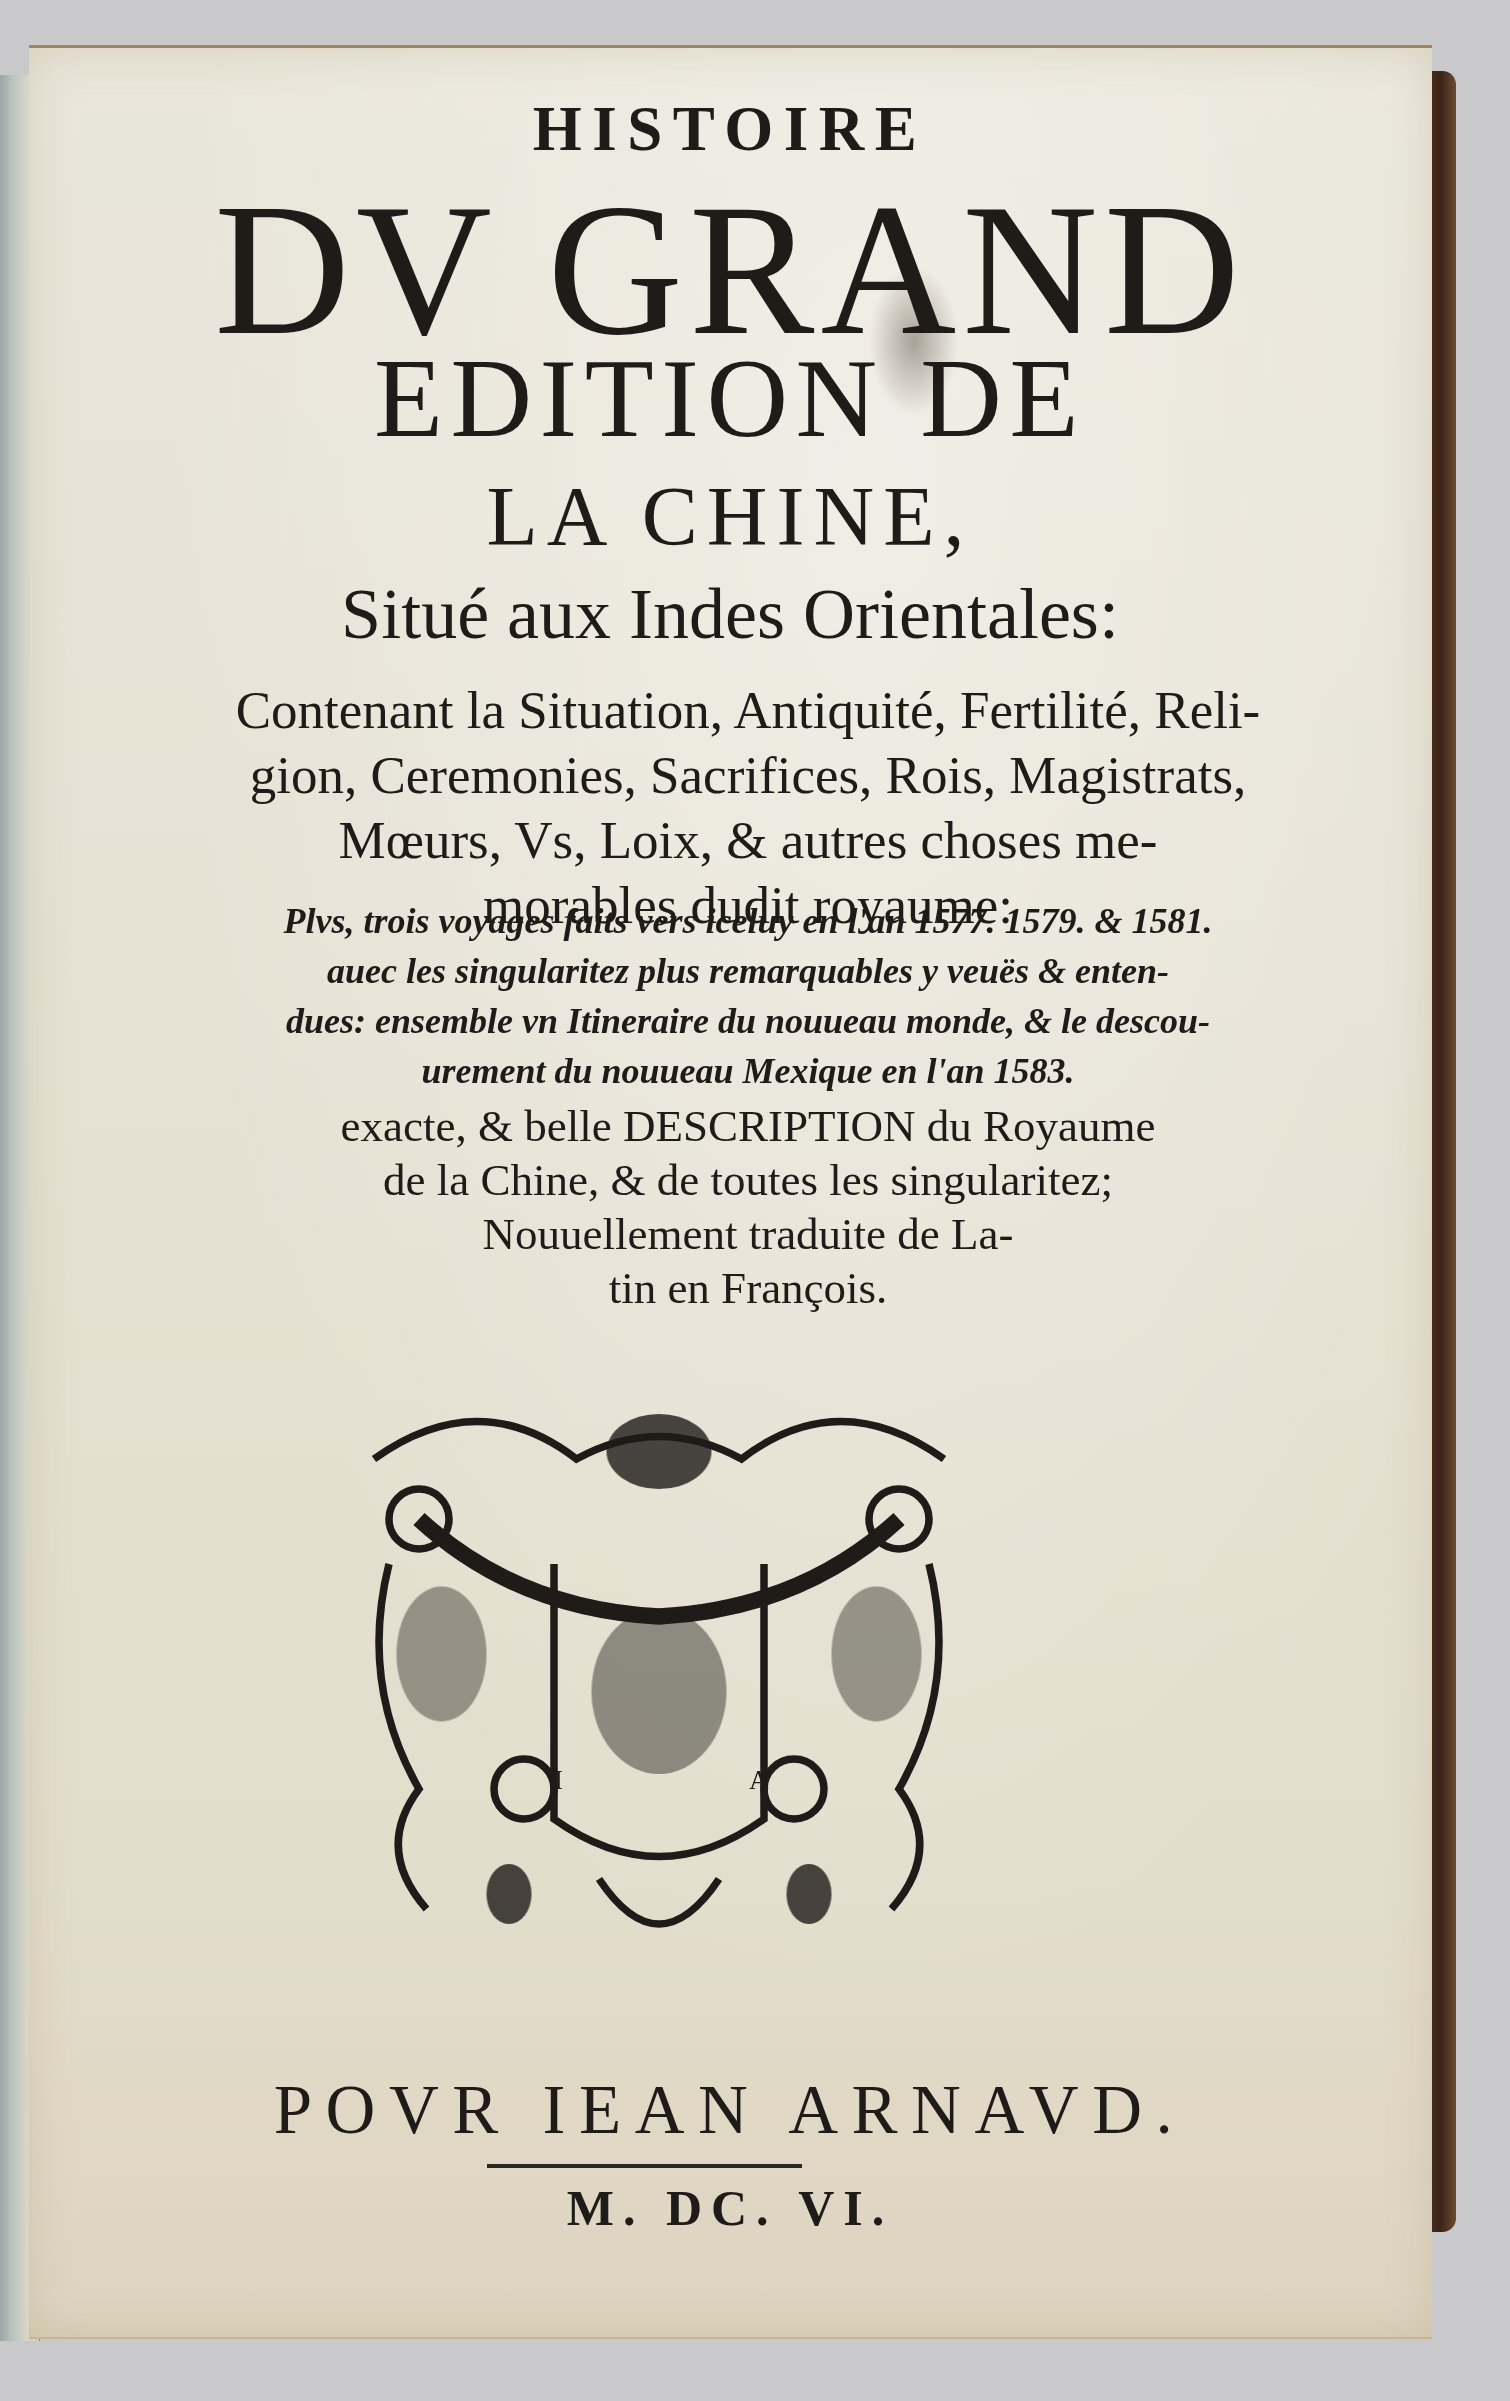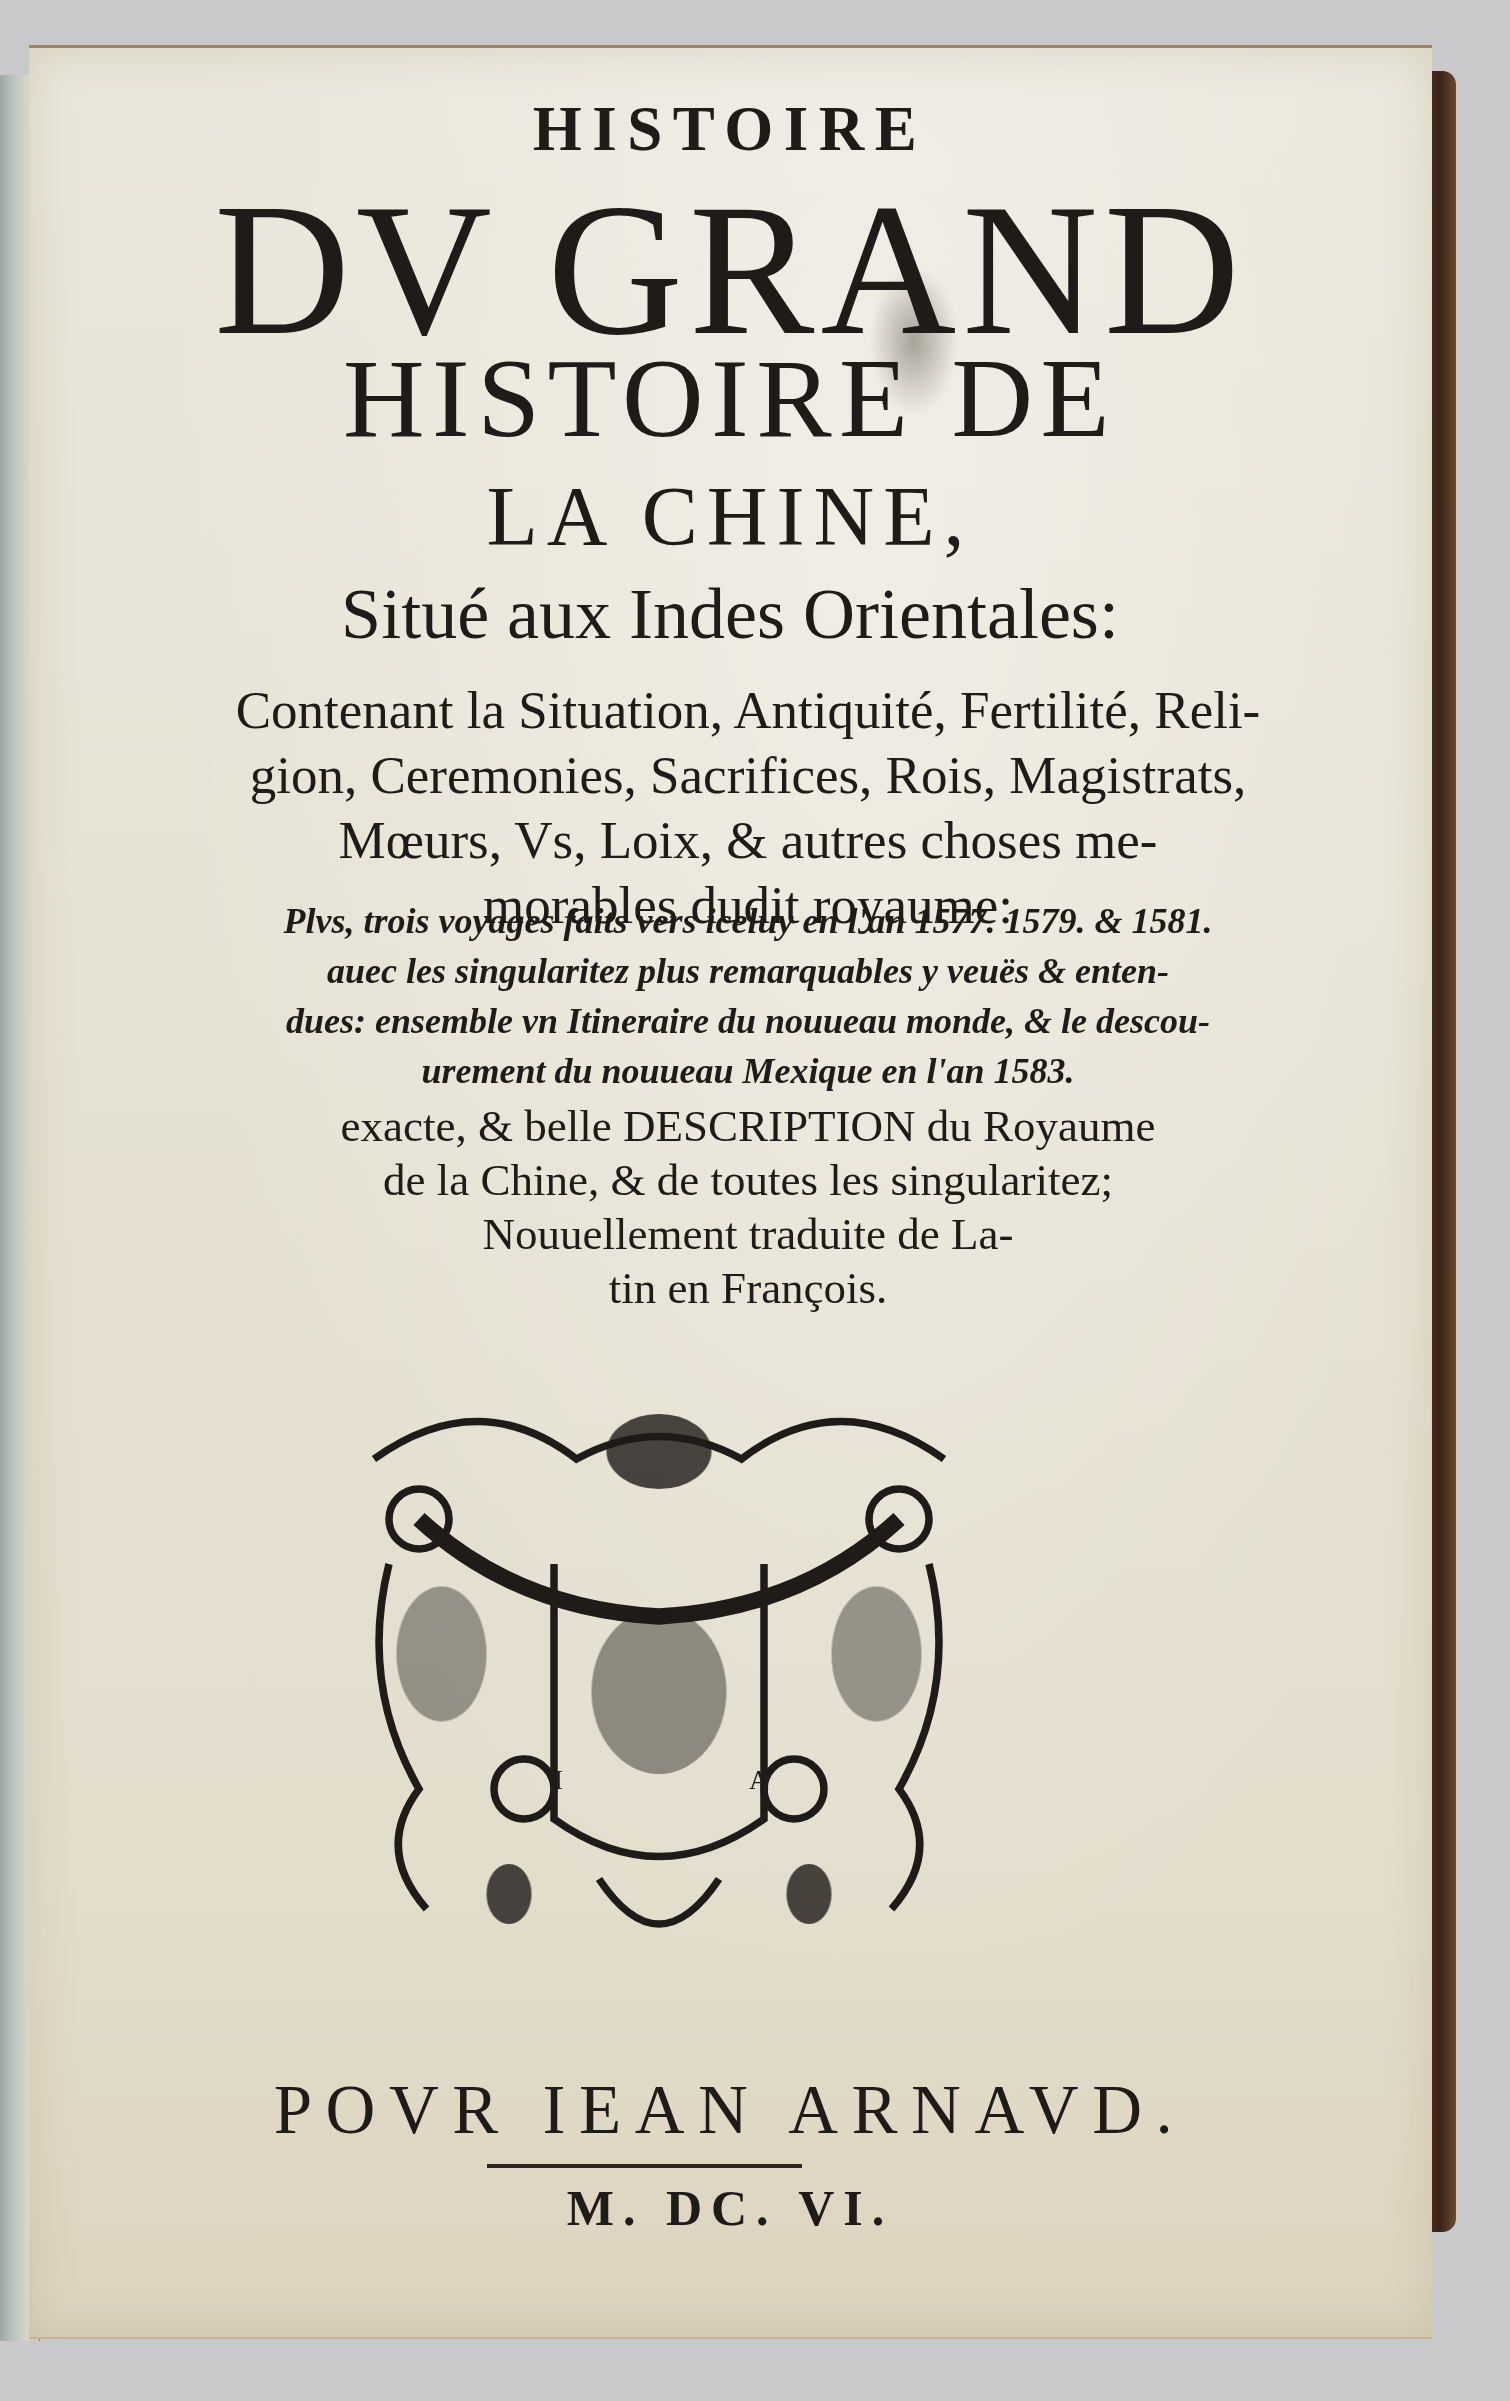--- a/index.html
+++ b/index.html
@@ -38,21 +38,21 @@
 <body>
 
 <div class="left-leaf"></div>
 <div class="spine"></div>
 
 <div class="page">
   <div class="stain"></div>
 
   <div class="line t1">HISTOIRE</div>
   <div class="line t2">DV GRAND</div>
-  <div class="line t3">HISTOIRE DE</div>
+  <div class="line t3">EDITION DE</div>
   <div class="line t4">LA CHINE,</div>
   <div class="line t5">Situé aux Indes Orientales:</div>
 
   <div class="para p1">
     <div>Contenant la Situation, Antiquité, Fertilité, Reli-</div>
     <div>gion, Ceremonies, Sacrifices, Rois, Magistrats,</div>
     <div>Mœurs, Vs, Loix, &amp; autres choses me-</div>
     <div>morables dudit royaume:</div>
   </div>
 

